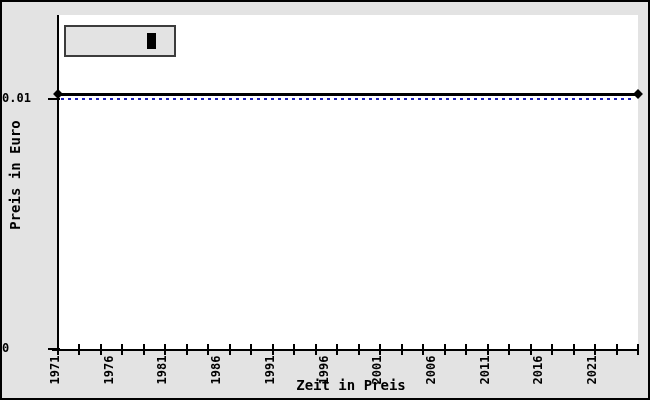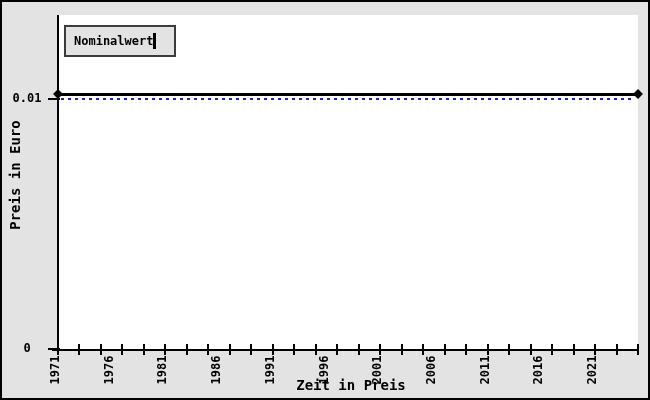--- a/index.html
+++ b/index.html
@@ -23,21 +23,21 @@
   .axis-x { position: absolute; left: 50px; top: 347px; width: 587px; height: 2px; background: #000; }
   .xtick { position: absolute; top: 342px; width: 2px; height: 11px; background: #000; }
   .xticklabel {
     position: absolute; top: 368px;
     font-size: 12px; white-space: nowrap; line-height: 12px;
     transform: translate(-50%, -50%) rotate(-90deg);
   }
   .ytick { position: absolute; left: 46px; width: 12px; height: 2px; background: #000; }
   .yticklabel {
     position: absolute; left: 0; width: 50px; height: 15px;
-    text-align: center; font-size: 12px; line-height: 15px;
+    text-align: left; font-size: 12px; line-height: 15px;
   }
   .gridline { position: absolute; left: 59px; width: 573px; height: 2px; }
   .series-line { position: absolute; }
   .diamond {
     position: absolute; width: 7px; height: 7px; background: #000;
     transform: translate(-50%, -50%) rotate(45deg);
   }
   .legend {
     position: absolute; left: 62px; top: 23px; width: 112px; height: 32px;
     border: 2px solid #3c3c3c;
@@ -63,21 +63,20 @@
 
 <div class="figure" id="figure">
   <div class="plot"></div>
   <div class="axis-y"></div>
   <div class="axis-x"></div>
 
   <div class="ylabel">Preis in Euro</div>
   <div class="xlabel">Zeit in Preis</div>
 
   <div class="legend">
-    <span>Nominalwert</span>
     <span class="legend-key"></span>
   </div>
 <div class="xtick" style="left: 55px;"></div>
     <div class="xtick" style="left: 76.4815px;"></div>
     <div class="xtick" style="left: 97.963px;"></div>
     <div class="xtick" style="left: 119.444px;"></div>
     <div class="xtick" style="left: 140.926px;"></div>
     <div class="xtick" style="left: 162.407px;"></div>
     <div class="xtick" style="left: 183.889px;"></div>
     <div class="xtick" style="left: 205.37px;"></div>

